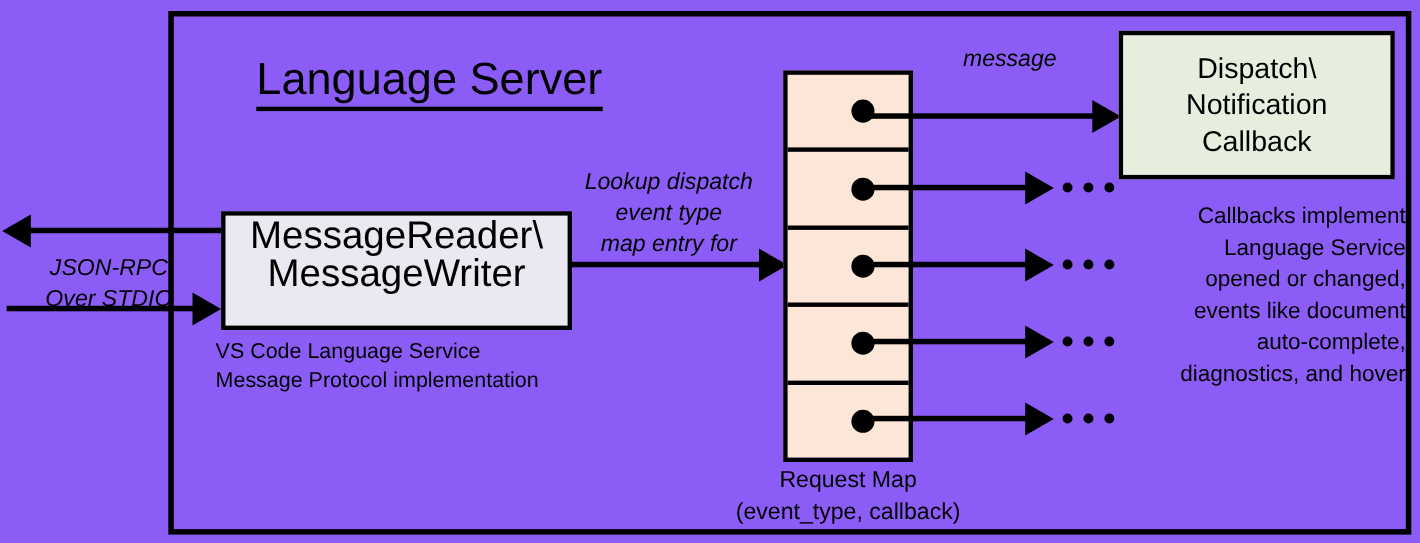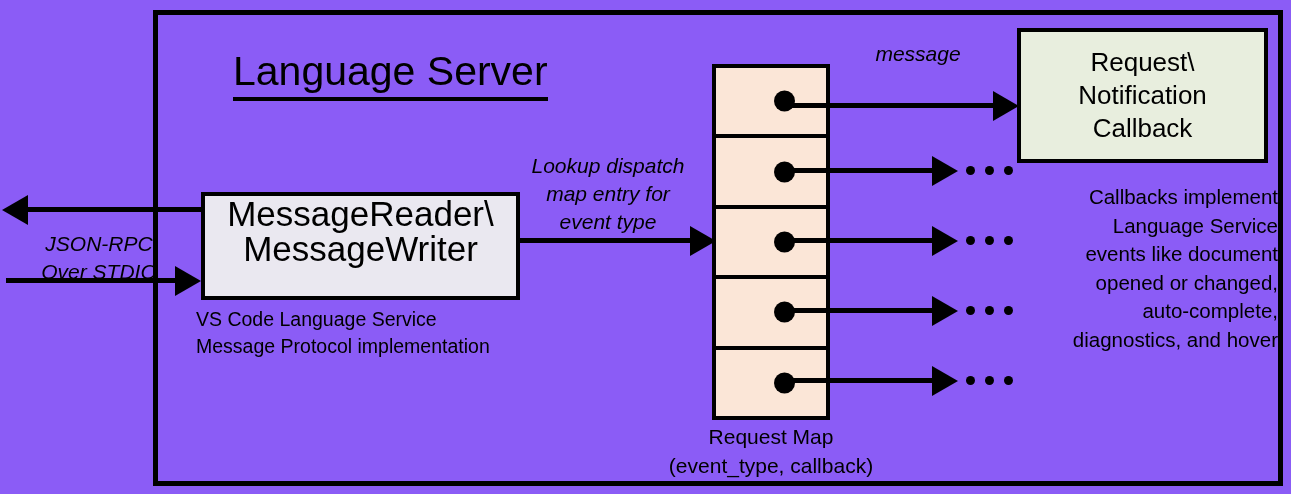--- a/index.html
+++ b/index.html
@@ -218,22 +218,22 @@
   </div>
   <div class="abs" id="message-reader-caption">
     <div>VS Code Language Service</div>
     <div>Message Protocol implementation</div>
   </div>
 
   <div class="abs hline" style="left:518px; top:238px; width:178px;"></div>
   <div class="abs arrow-right" style="left:690px; top:226px;"></div>
   <div class="abs edge-label" id="label-lookup">
     <div>Lookup dispatch</div>
+    <div>event type</div>
     <div>map entry for</div>
-    <div>event type</div>
   </div>
 
   <div class="abs" id="dispatch-map">
     <div class="map-cell">
         <span class="map-dot"></span>
       </div>
     <div class="map-cell">
         <span class="map-dot"></span>
       </div>
     <div class="map-cell">
@@ -283,26 +283,26 @@
 
   <div class="abs hline" style="left:788px; top:378px; width:150px;"></div>
   <div class="abs arrow-right" style="left:932px; top:366px;"></div>
   <div class="abs ellipsis" style="left:966px; top:376px;">
     <i></i>
       <i></i>
       <i></i>
   </div>
 
   <div class="abs" id="callback-box">
-    <div>Request\</div>
+    <div>Dispatch\</div>
     <div>Notification</div>
     <div>Callback</div>
   </div>
   <div class="abs" id="callback-caption">
     <div>Callbacks implement</div>
     <div>Language Service</div>
+    <div>opened or changed,</div>
     <div>events like document</div>
-    <div>opened or changed,</div>
     <div>auto-complete,</div>
     <div>diagnostics, and hover</div>
   </div>
 
 </div>
 
 </body></html>

